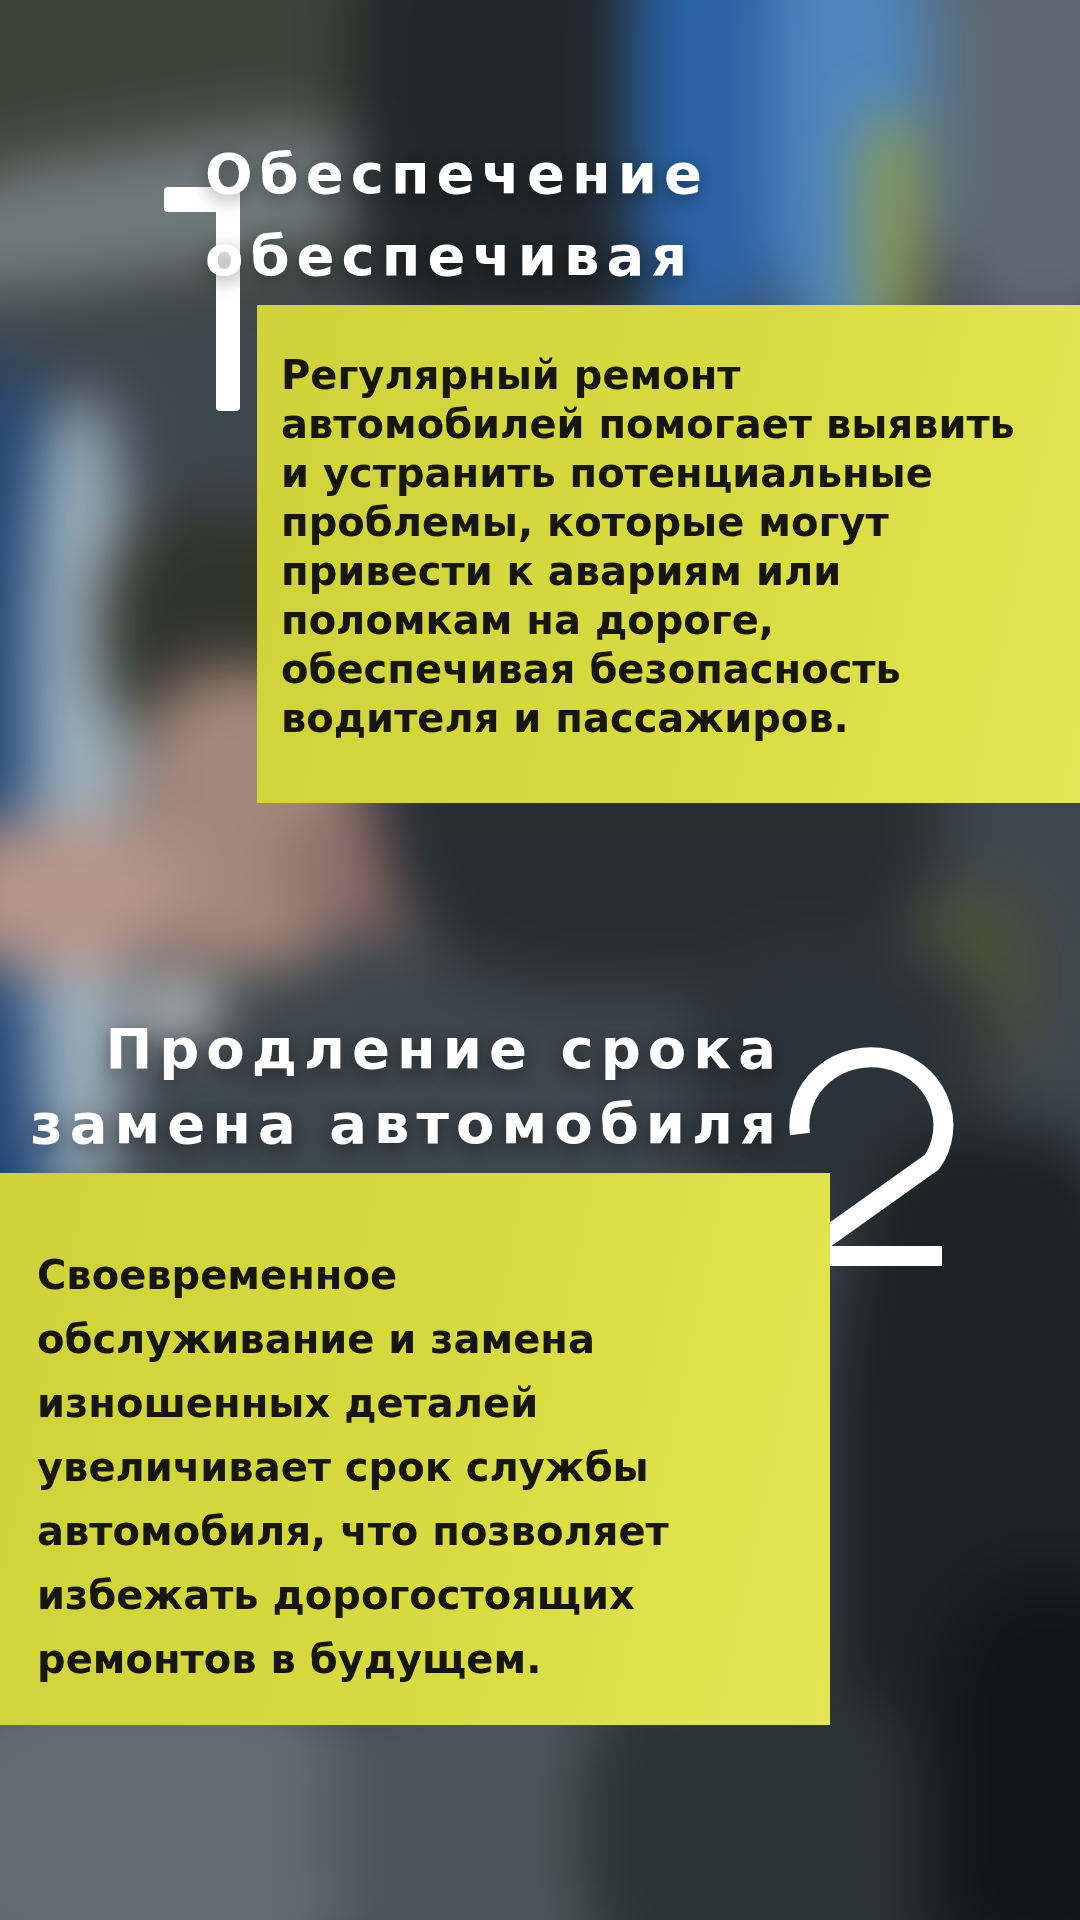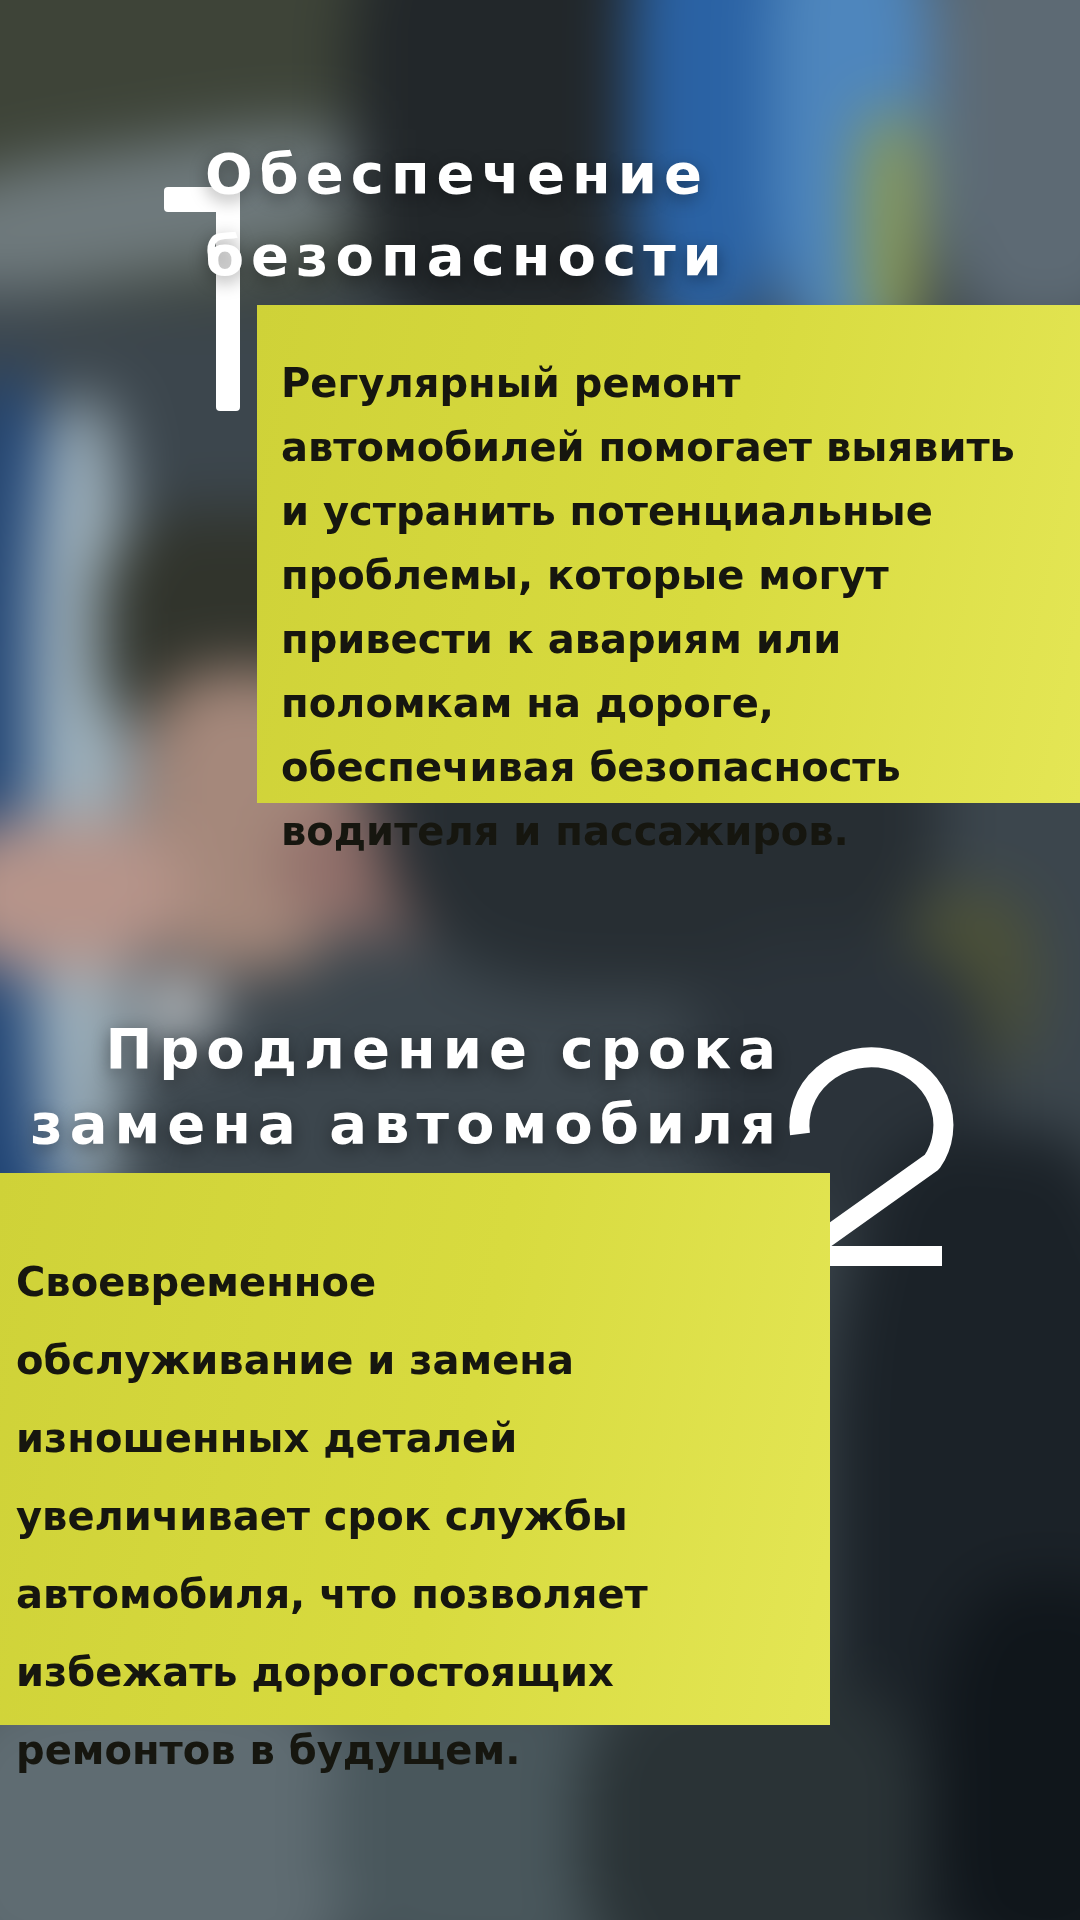--- a/index.html
+++ b/index.html
@@ -51,22 +51,22 @@
     position:absolute;
     background:linear-gradient(102deg,var(--y1,#cfd238) 0%,var(--ym,#d8db3f) 55%,var(--y2,#e4e655) 100%);
   }
   #note-box-1{left:257px;top:305px;width:823px;height:498px;}
   #note-box-2{left:0;top:1173px;width:830px;height:552px;}
   .note-text{
     margin:0;font-weight:700;font-size:40px;
     color:var(--body-color,#16160f);
     white-space:pre-line;
   }
-  #note-box-1 .note-text{padding:46px 24px 0 24px;line-height:64px;}
-  #note-box-2 .note-text{padding:70px 16px 0 16px;line-height:78px;}
+  #note-box-1 .note-text{padding:46px 24px 0 24px;line-height:49px;}
+  #note-box-2 .note-text{padding:70px 16px 0 37px;line-height:64px;}
 
   
   .num1-bar {position:absolute;left:164px;top:187px;width:76px;height:25px;background:#fff;border-radius:4px;}
   .num1-stem{position:absolute;left:216px;top:187px;width:24px;height:224px;background:#fff;border-radius:4px;}
   #numeral-2-svg{position:absolute;left:788px;top:1060px;overflow:visible;}
   .sr{position:absolute;width:1px;height:1px;overflow:hidden;clip-path:inset(50%);white-space:nowrap;}
 </style>
 </head>
 <body>
 
@@ -96,21 +96,21 @@
     <div class="b21"></div>
     <div class="b22"></div>
   </div>
 
   <div>
     <div class="num1-bar"></div>
     <div class="num1-stem">
       <span class="sr">1</span>
     </div>
     <div class="heading" id="heading-1">Обеспечение
-безопасности</div>
+обеспечивая</div>
     <div class="note-box" id="note-box-1">
       <p class="note-text">Регулярный ремонт
 автомобилей помогает выявить
 и устранить потенциальные
 проблемы, которые могут
 привести к авариям или
 поломкам на дороге,
 обеспечивая безопасность
 водителя и пассажиров.</p>
     </div>

